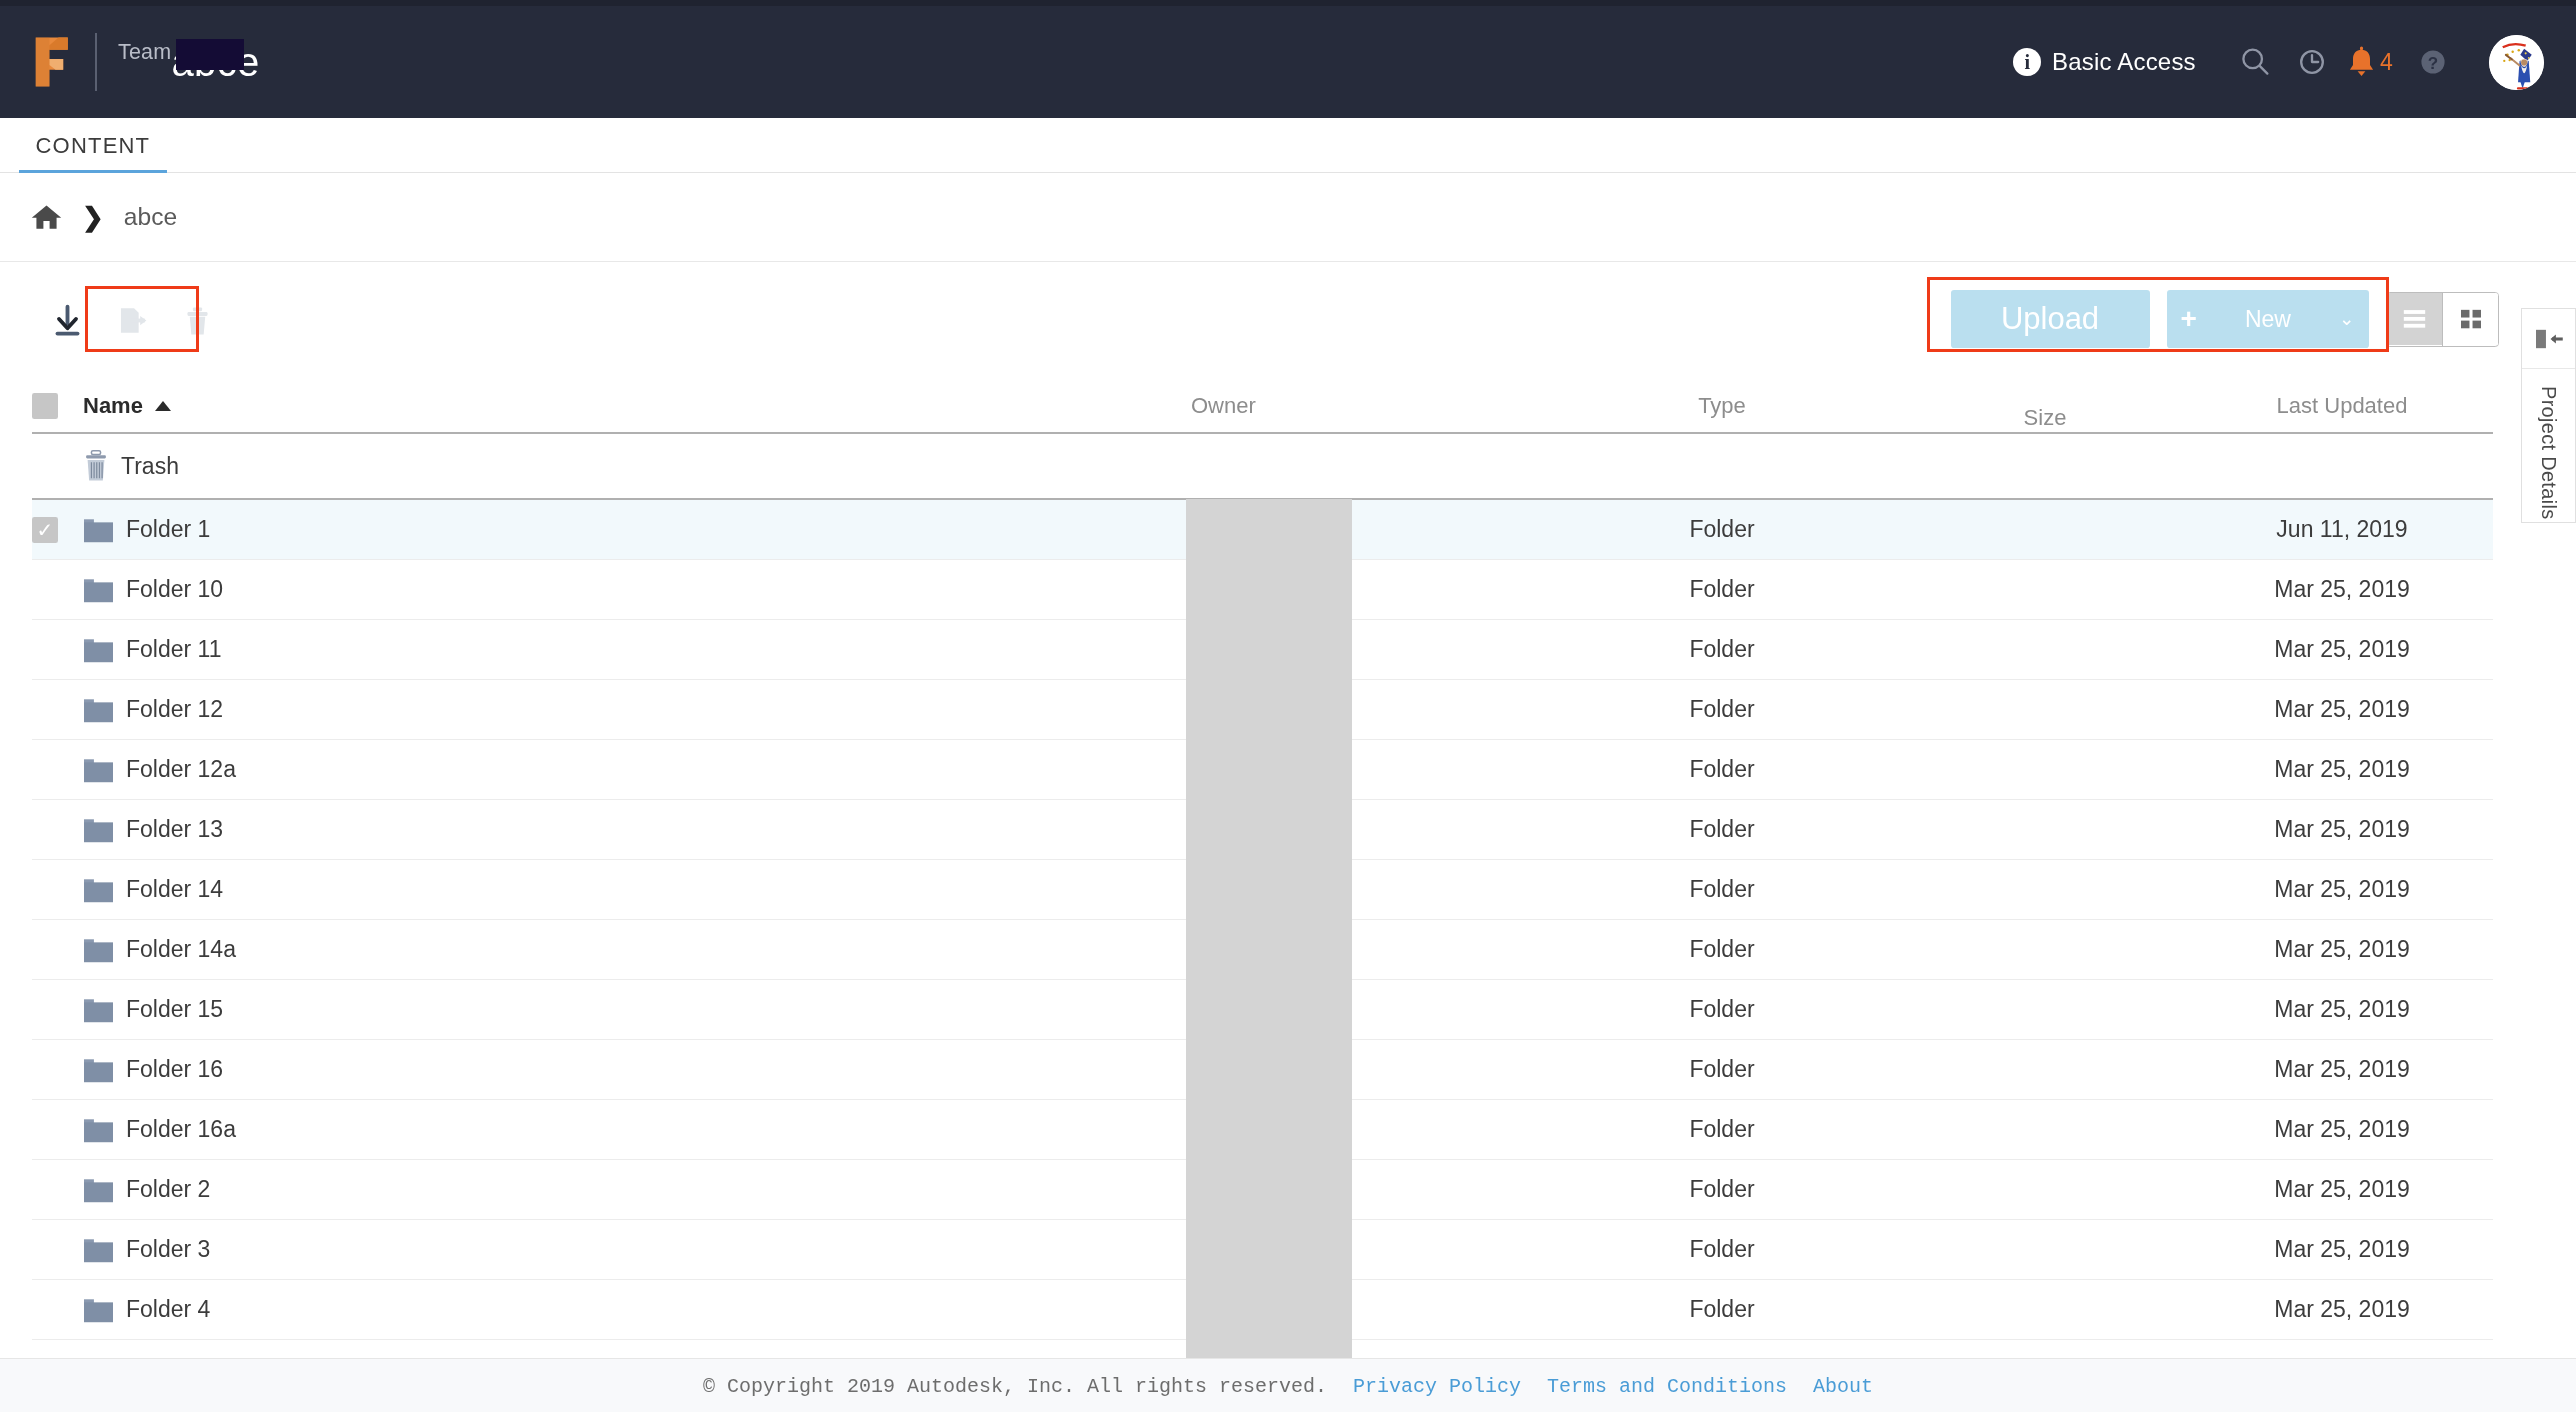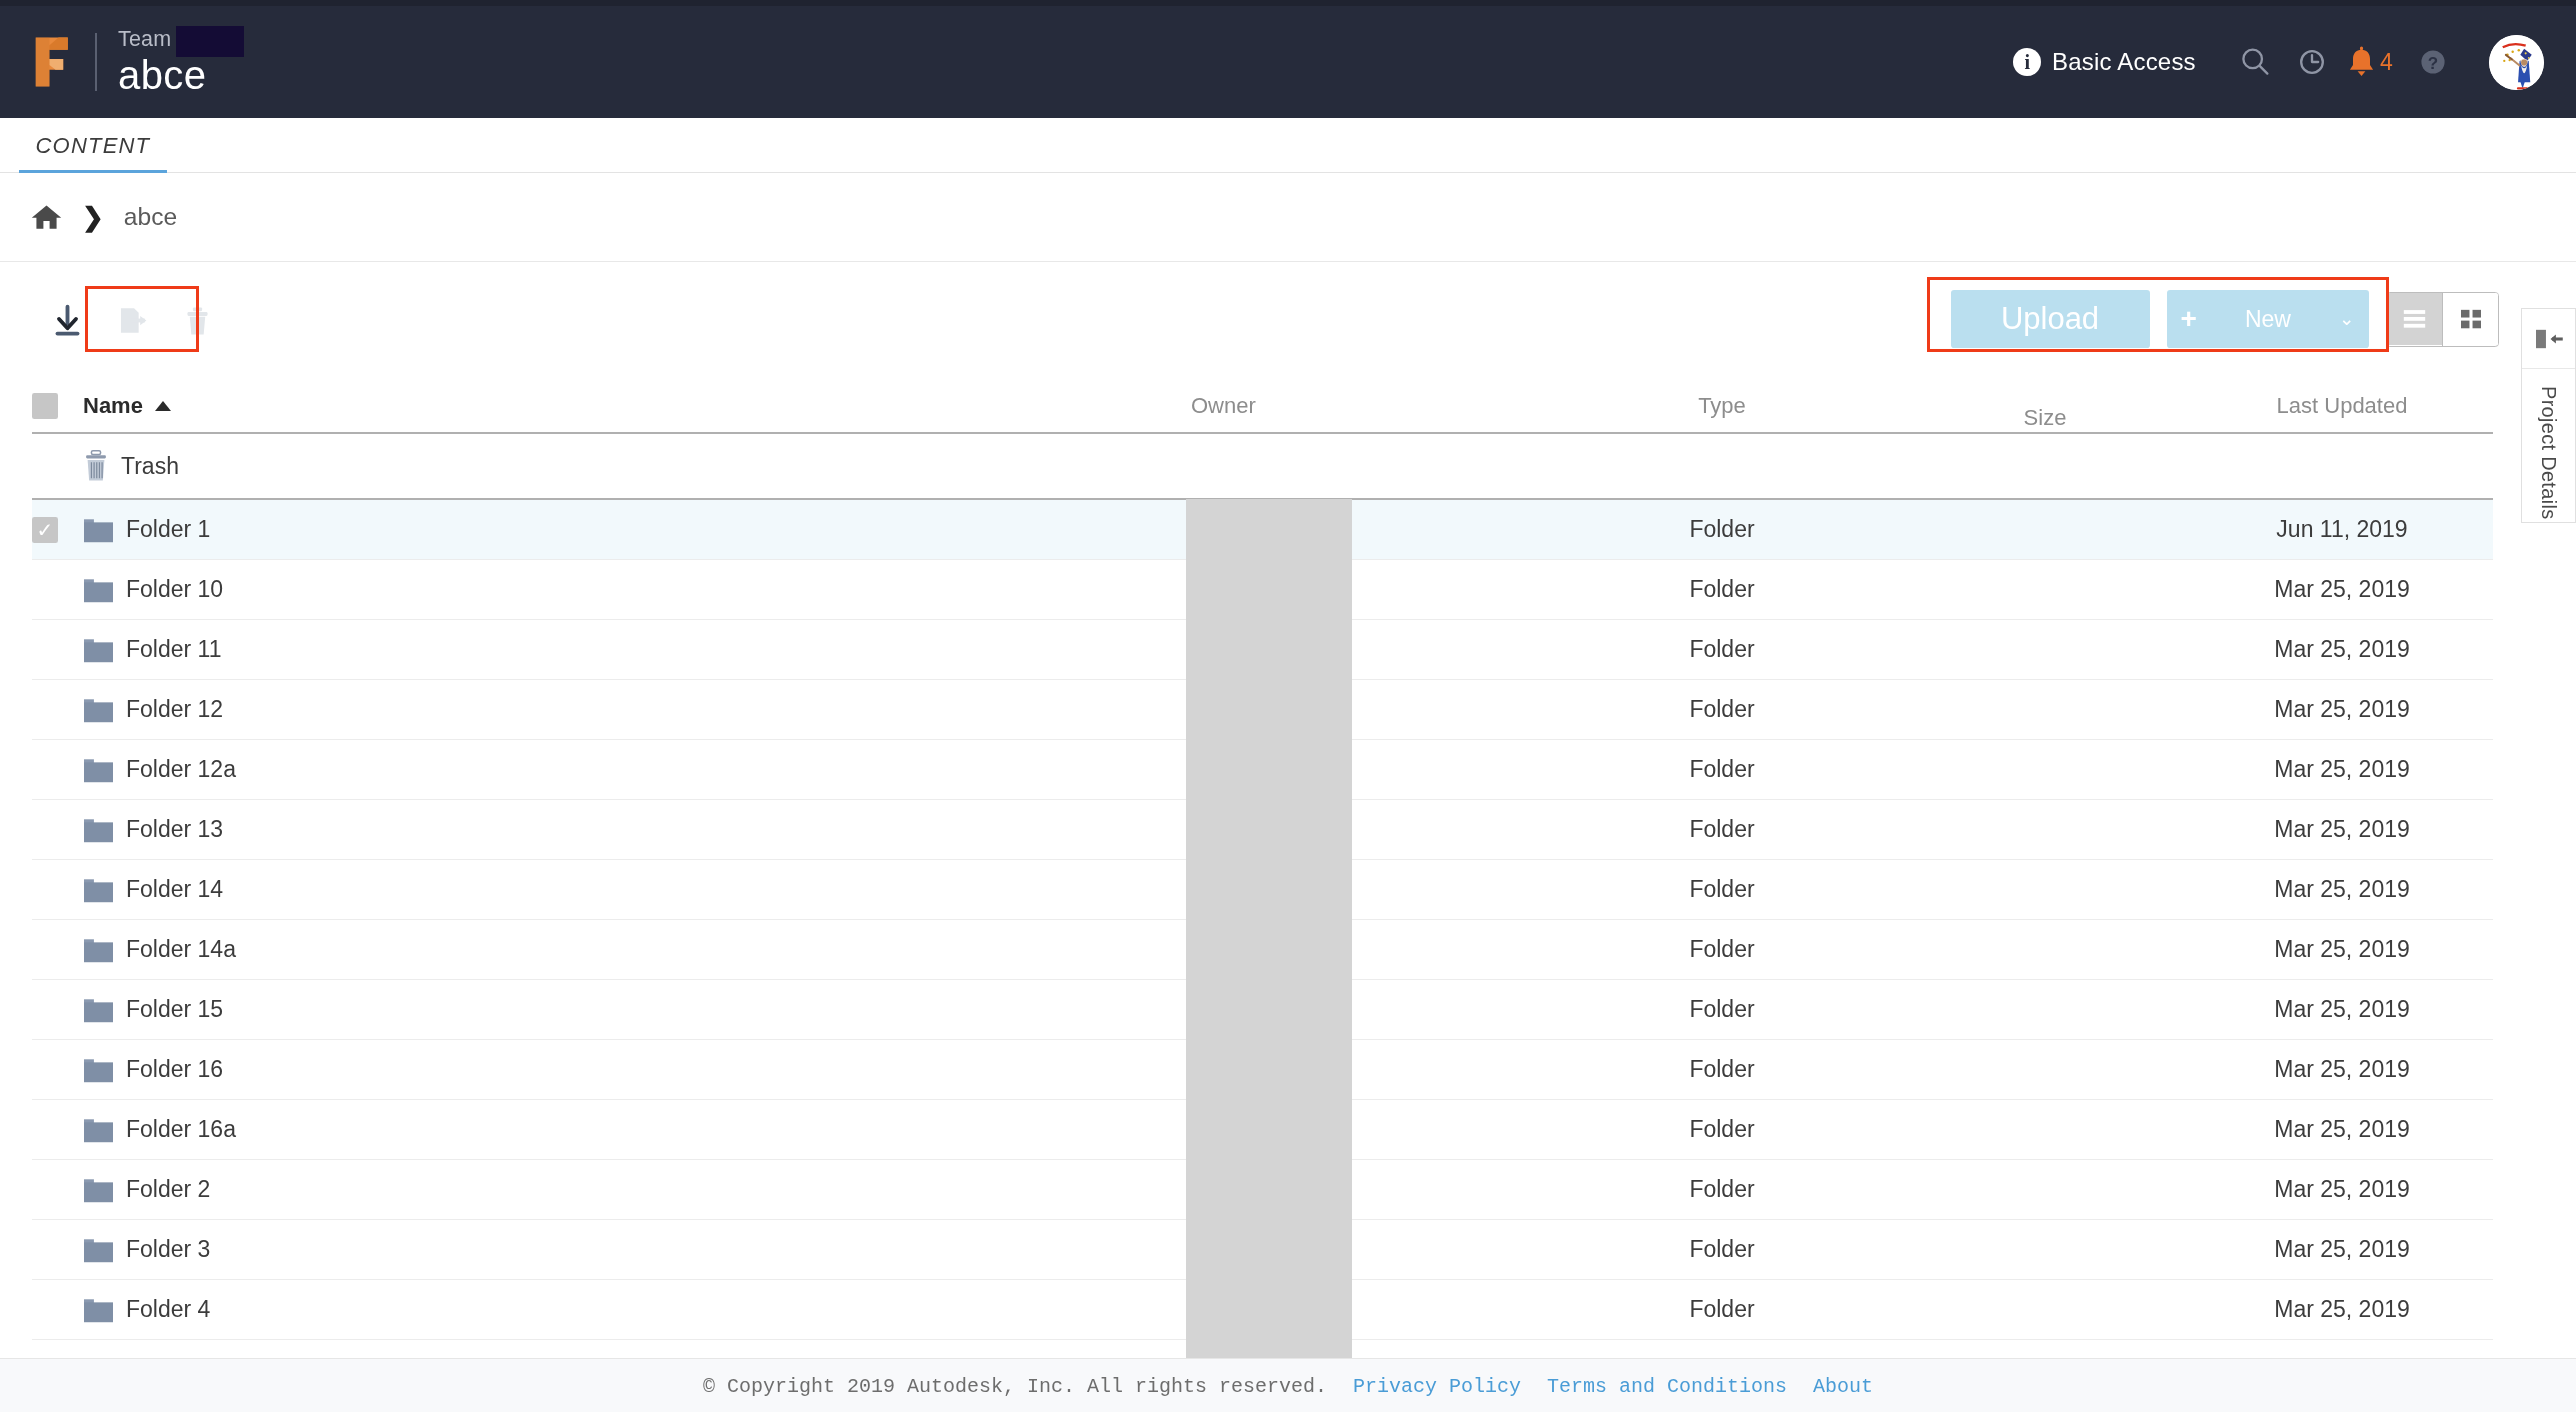--- a/index.html
+++ b/index.html
@@ -13,21 +13,21 @@
 
   
   .top-strip { position:absolute; top:0; left:0; width:2576px; height:6.2px; background:#1f2330; }
   .header {
     position:absolute; top:6.2px; left:0; width:2576px; height:112px;
     background:#262b3b; display:flex; align-items:center;
   }
   .logo-wrap { margin-left:26px; width:52px; height:60px; display:flex; align-items:center; justify-content:center; }
   .logo-svg { width:49px; height:58px; display:block; }
   .logo-divider { width:1.5px; height:58px; background:#5a6071; margin-left:17px; margin-right:21.5px; }
-  .title-block { display:flex; flex-direction:column; justify-content:space-between; position:relative; }
+  .title-block { display:flex; justify-content:space-between; position:relative; }
   .team-label { font-size:21.5px; color:#b9bdc8; letter-spacing:0.2px; line-height:26px; height:26px;}
   .team-redact { position:absolute; left:58px; top:0px; width:68px; height:31px; background:#140c35; }
   .project-title { font-size:40px; color:#ffffff; font-weight:400; line-height:46px; letter-spacing:0.4px;}
 
   .header-right { margin-left:auto; display:flex; align-items:center; gap:0px; padding-right:32px; }
   .access-chip { display:flex; align-items:center; gap:10.8px; margin-right:31px; }
   .info-circle {
     width:28px; height:28px; border-radius:50%; background:#ffffff;
     display:flex; align-items:center; justify-content:center;
     font-size:20px; font-weight:bold; color:#262b3b; font-family:"Liberation Serif", serif;
@@ -40,21 +40,21 @@
   .avatar {
     width:55px; height:55px; border-radius:50%; margin-left:28px;
     background:#ffffff; overflow:hidden; position:relative; display:block;
   }
 
   
   .tabbar { position:absolute; top:118px; left:0; width:2576px; height:55px; background:#fff; border-bottom:1.5px solid #e3e3e3; }
   .tab {
     position:absolute; left:18.5px; top:0; height:55px;
     display:flex; align-items:center; padding:13px 17px;
-    font-size:22px; color:#3c3c3c; letter-spacing:1.2px;font-style:italic;
+    font-size:22px; color:#3c3c3c; letter-spacing:1.2px;
   }
   .tab.active::after { content:""; position:absolute; left:0; right:0; bottom:-1.5px; height:4.6px; background:#5ba4dc; }
 
   
   .breadcrumb { position:absolute; top:173px; left:0; width:2576px; height:89px; background:#fff;
                 display:flex; align-items:center; border-bottom:1.5px solid #e8e8e8; }
   .crumb-home { margin-left:31px; display:flex; align-items:center; }
   .crumb-sep { margin:0 20px; font-size:26px; color:#222; font-weight:bold; }
   .crumb-text { font-size:24.6px; color:#5a5a5a; }
 

